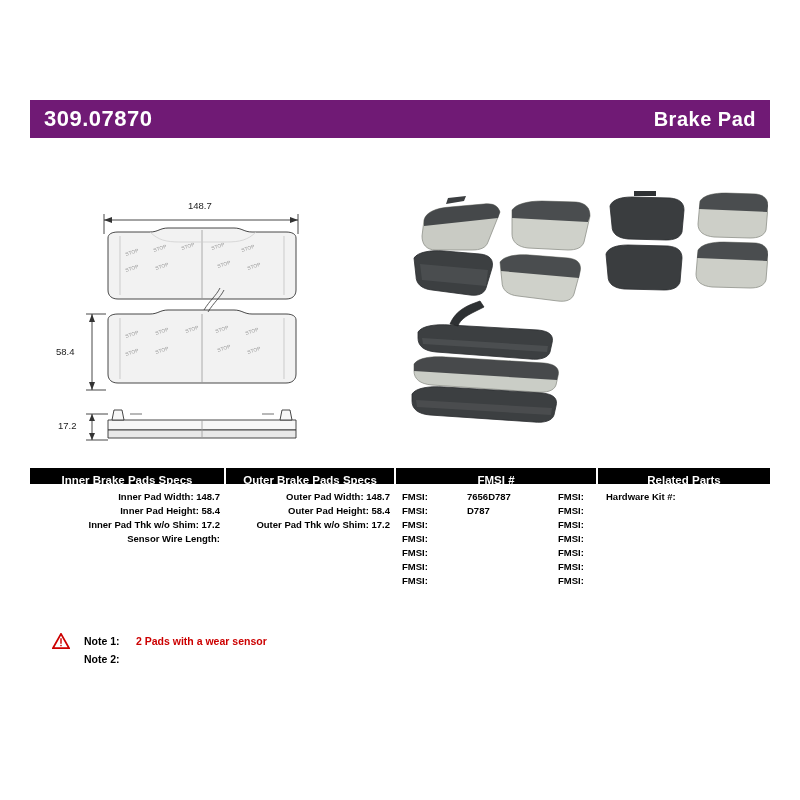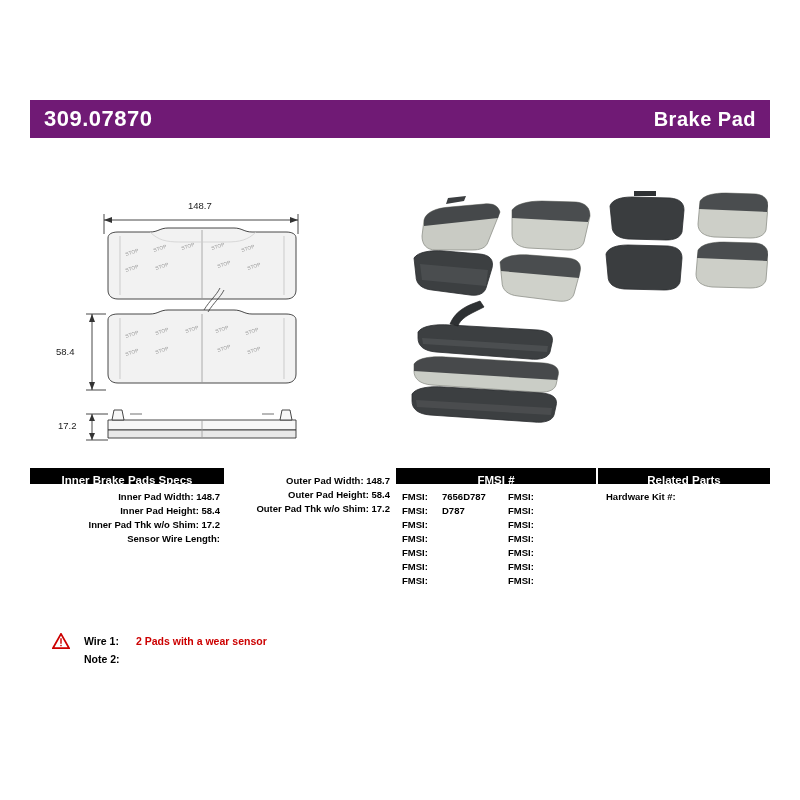--- a/index.html
+++ b/index.html
@@ -100,20 +100,21 @@
   .val { font-weight: bold; }
 
   .c1 .spec-line { text-align: right; padding-right: 6px; }
   .c2 .spec-line { text-align: right; padding-right: 6px; }
 
   .fmsi-row {
     display: flex;
     font-size: 9.5px;
     line-height: 14px;
     padding-left: 6px;
+    justify-content: space-between;
   }
   .fmsi-row .k { font-weight: bold; width: 40px; }
   .fmsi-row .v { font-weight: bold; width: 66px; }
   .fmsi-row .k2 { font-weight: bold; width: 40px; }
 
   .related-line {
     font-size: 9.5px;
     line-height: 14px;
     font-weight: bold;
     padding-left: 8px;
@@ -340,20 +341,21 @@
           <span class="val">17.2</span>
         </div>
         <div class="spec-line">
           <span class="lbl">Sensor Wire Length:</span>
           <span class="val"></span>
         </div>
       </div>
     </div>
 
     <div class="spec-col c2">
+      <div class="spec-head">Outer Brake Pads Specs</div>
       <div class="spec-body">
         <div class="spec-line">
           <span class="lbl">Outer Pad Width:</span>
           <span class="val">148.7</span>
         </div>
         <div class="spec-line">
           <span class="lbl">Outer Pad Height:</span>
           <span class="val">58.4</span>
         </div>
         <div class="spec-line">
@@ -415,21 +417,21 @@
     </div>
   </div>
 
   <div class="notes">
     <svg class="warn-icon" viewBox="0 0 20 18">
       <path d="M10 1 L19 17 L1 17 Z" fill="#ffffff" stroke="#cc0000" stroke-width="2"></path>
       <path d="M10 6 L10 12" stroke="#cc0000" stroke-width="1.6"></path>
       <circle cx="10" cy="14.2" r="0.9" fill="#cc0000"></circle>
     </svg>
     <div class="note-row">
-      <span class="note-key">Wire 1:</span>
+      <span class="note-key">Note 1:</span>
       <span class="note-val">2 Pads with a wear sensor</span>
     </div>
     <div class="note-row">
       <span class="note-key">Note 2:</span>
       <span class="note-val"></span>
     </div>
   </div>
 
 </div>
 

